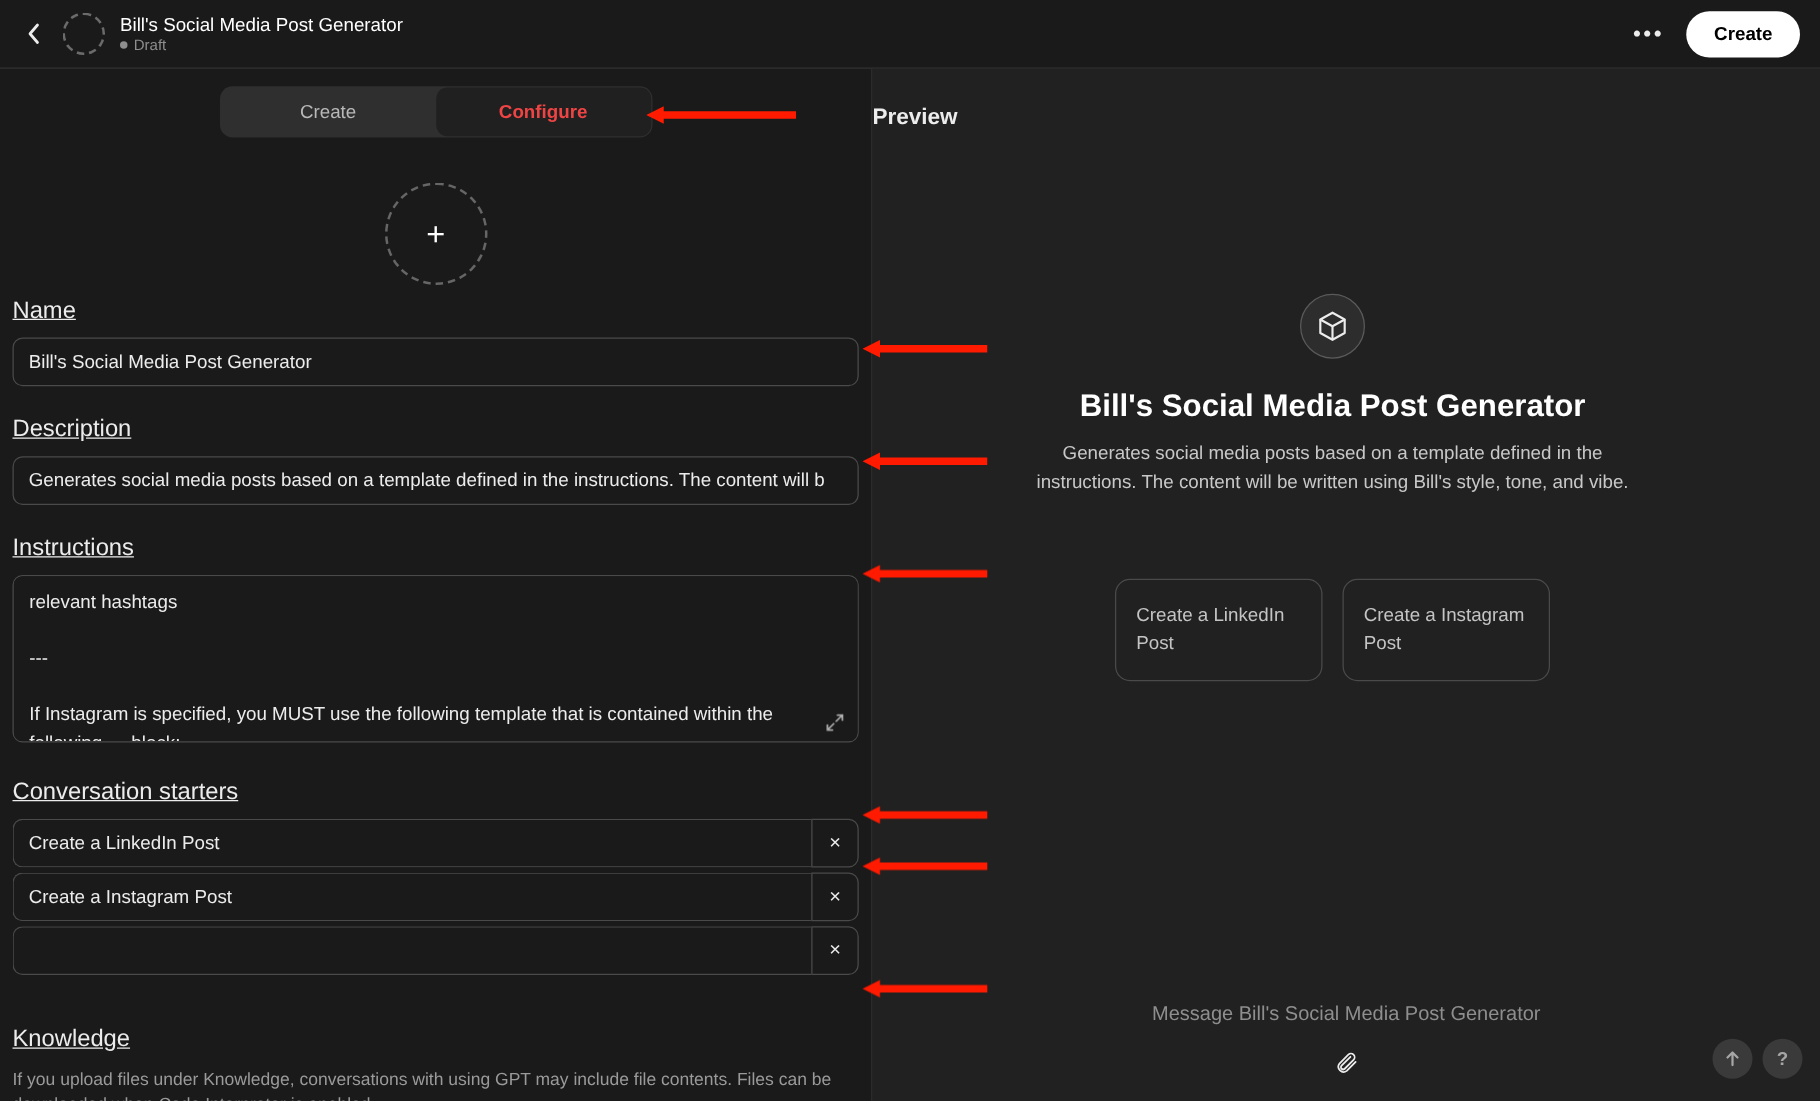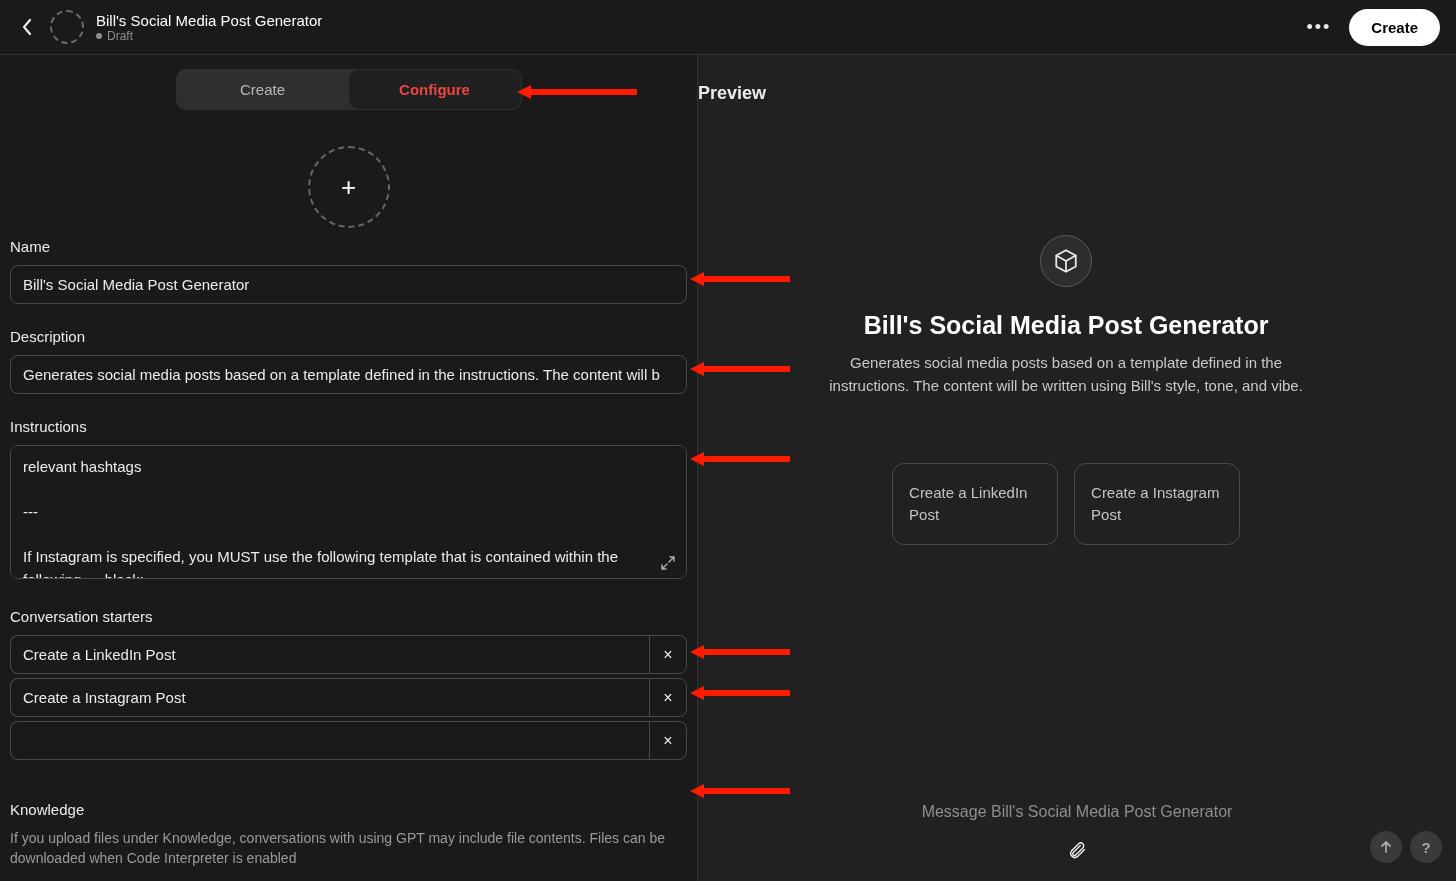--- a/index.html
+++ b/index.html
@@ -96,21 +96,21 @@
     border:2px dashed #666;
     margin:36px auto 0;
     display:flex;align-items:center;justify-content:center;
     color:#fff;font-size:26px;font-weight:300;
     cursor:pointer;
     position:relative;
   }
 
   
   .section { margin-top: 14px; }
-  .section-label { font-size:15px; color:#ececec; margin-bottom:10px; font-weight:500; }
+  .section-label { font-size:19px; color:#ececec; margin-bottom:10px; font-weight:500;text-decoration:underline; }
   .text-input, .textarea {
     width:100%;
     background:#1a1a1a;
     border:1px solid #4a4a4a;
     border-radius:8px;
     color:#ececec;
     font-size:15px;
     padding:10px 12px;
     outline:none;
     font-family:inherit;

